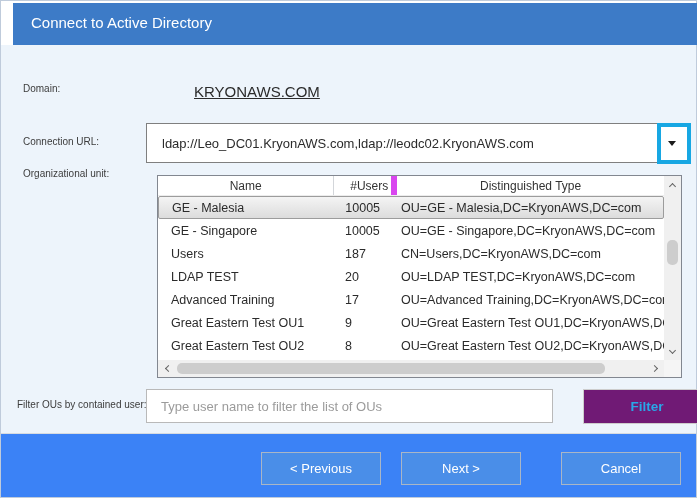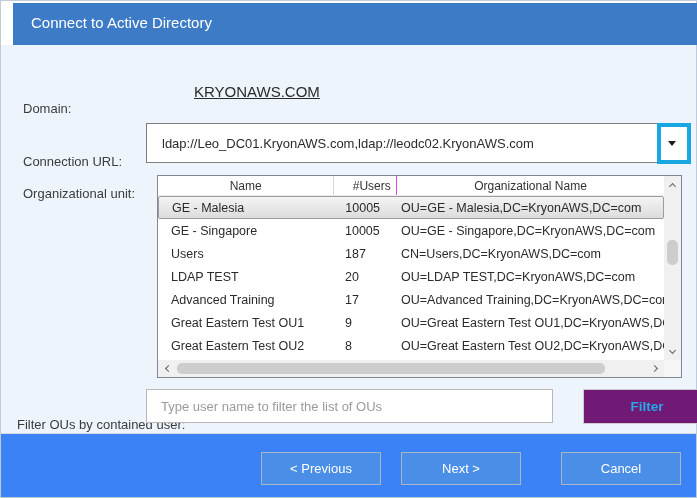--- a/index.html
+++ b/index.html
@@ -28,21 +28,21 @@
     display:flex;align-items:center;padding:0 0 4px 18px;margin-left:12px;
   }
   .content{
     position:absolute;left:0;top:44px;width:695px;height:388px;
     background:var(--content_bg);
   }
   .bottombar{
     position:absolute;left:0;top:432px;width:695px;height:64px;
     background:#3b82f6;border-top:1px solid #d7dbe0;
   }
-  .lbl{position:absolute;font-size:13px;color:#3c3c3c;white-space:nowrap;margin-top:18px;}
+  .lbl{position:absolute;font-size:10px;color:#3c3c3c;white-space:nowrap;}
   .val{position:absolute;font-size:15px;color:#2b2b2b;white-space:nowrap;text-decoration:underline;}
 
   
   .combobox{
     position:absolute;left:145px;top:78px;width:545px;height:40px;
     background:#fff;border:1px solid #7f7f7f;
     display:flex;align-items:center;
     font-size:13px;color:#2b2b2b;
     padding-left:15px;cursor:default;
   }
@@ -70,21 +70,21 @@
   }
   .thead{
     position:absolute;left:0;top:0;width:506px;height:20px;
     display:flex;background:#fff;border-bottom:1px solid #ececec;
   }
   .th{
     display:flex;align-items:center;justify-content:center;
     font-size:12px;color:#333;height:100%;
   }
   .th.c-name{width:181px;border-right:1px solid #d3d6da;}
-  .th.c-users{width:51px;border-right:1px solid #d946ef;margin-left:13px;}
+  .th.c-users{width:51px;border-right:6px solid #d946ef;margin-left:13px;}
   .th.c-dn{width:274px;}
   .tbody{position:absolute;left:0;top:20px;width:506px;}
   .tr{
     display:flex;height:23px;align-items:center;width:506px;
   }
   .tr.sel{
     background:linear-gradient(#f4f4f4,#dcdcdc);
     border:1px solid #9c9c9c;border-radius:2px;
   }
   .td{white-space:nowrap;overflow:hidden;height:100%;display:flex;align-items:center;}
@@ -162,21 +162,21 @@
       </span>
     </div>
     <div class="hl-box"></div>
 
     <div class="lbl" style="left:22px;top:123px;">Organizational unit:</div>
 
     <div class="ou-table">
       <div class="thead">
         <div class="th c-name">Name</div>
         <div class="th c-users">#Users</div>
-        <div class="th c-dn">Organizational Name</div>
+        <div class="th c-dn">Distinguished Type</div>
       </div>
       <div class="tbody">
         <div class="tr sel">
           <div class="td c-name">GE - Malesia</div>
           <div class="td c-users">10005</div>
           <div class="td c-dn">OU=GE - Malesia,DC=KryonAWS,DC=com</div>
         </div>
         <div class="tr">
           <div class="td c-name">GE - Singapore</div>
           <div class="td c-users">10005</div>

